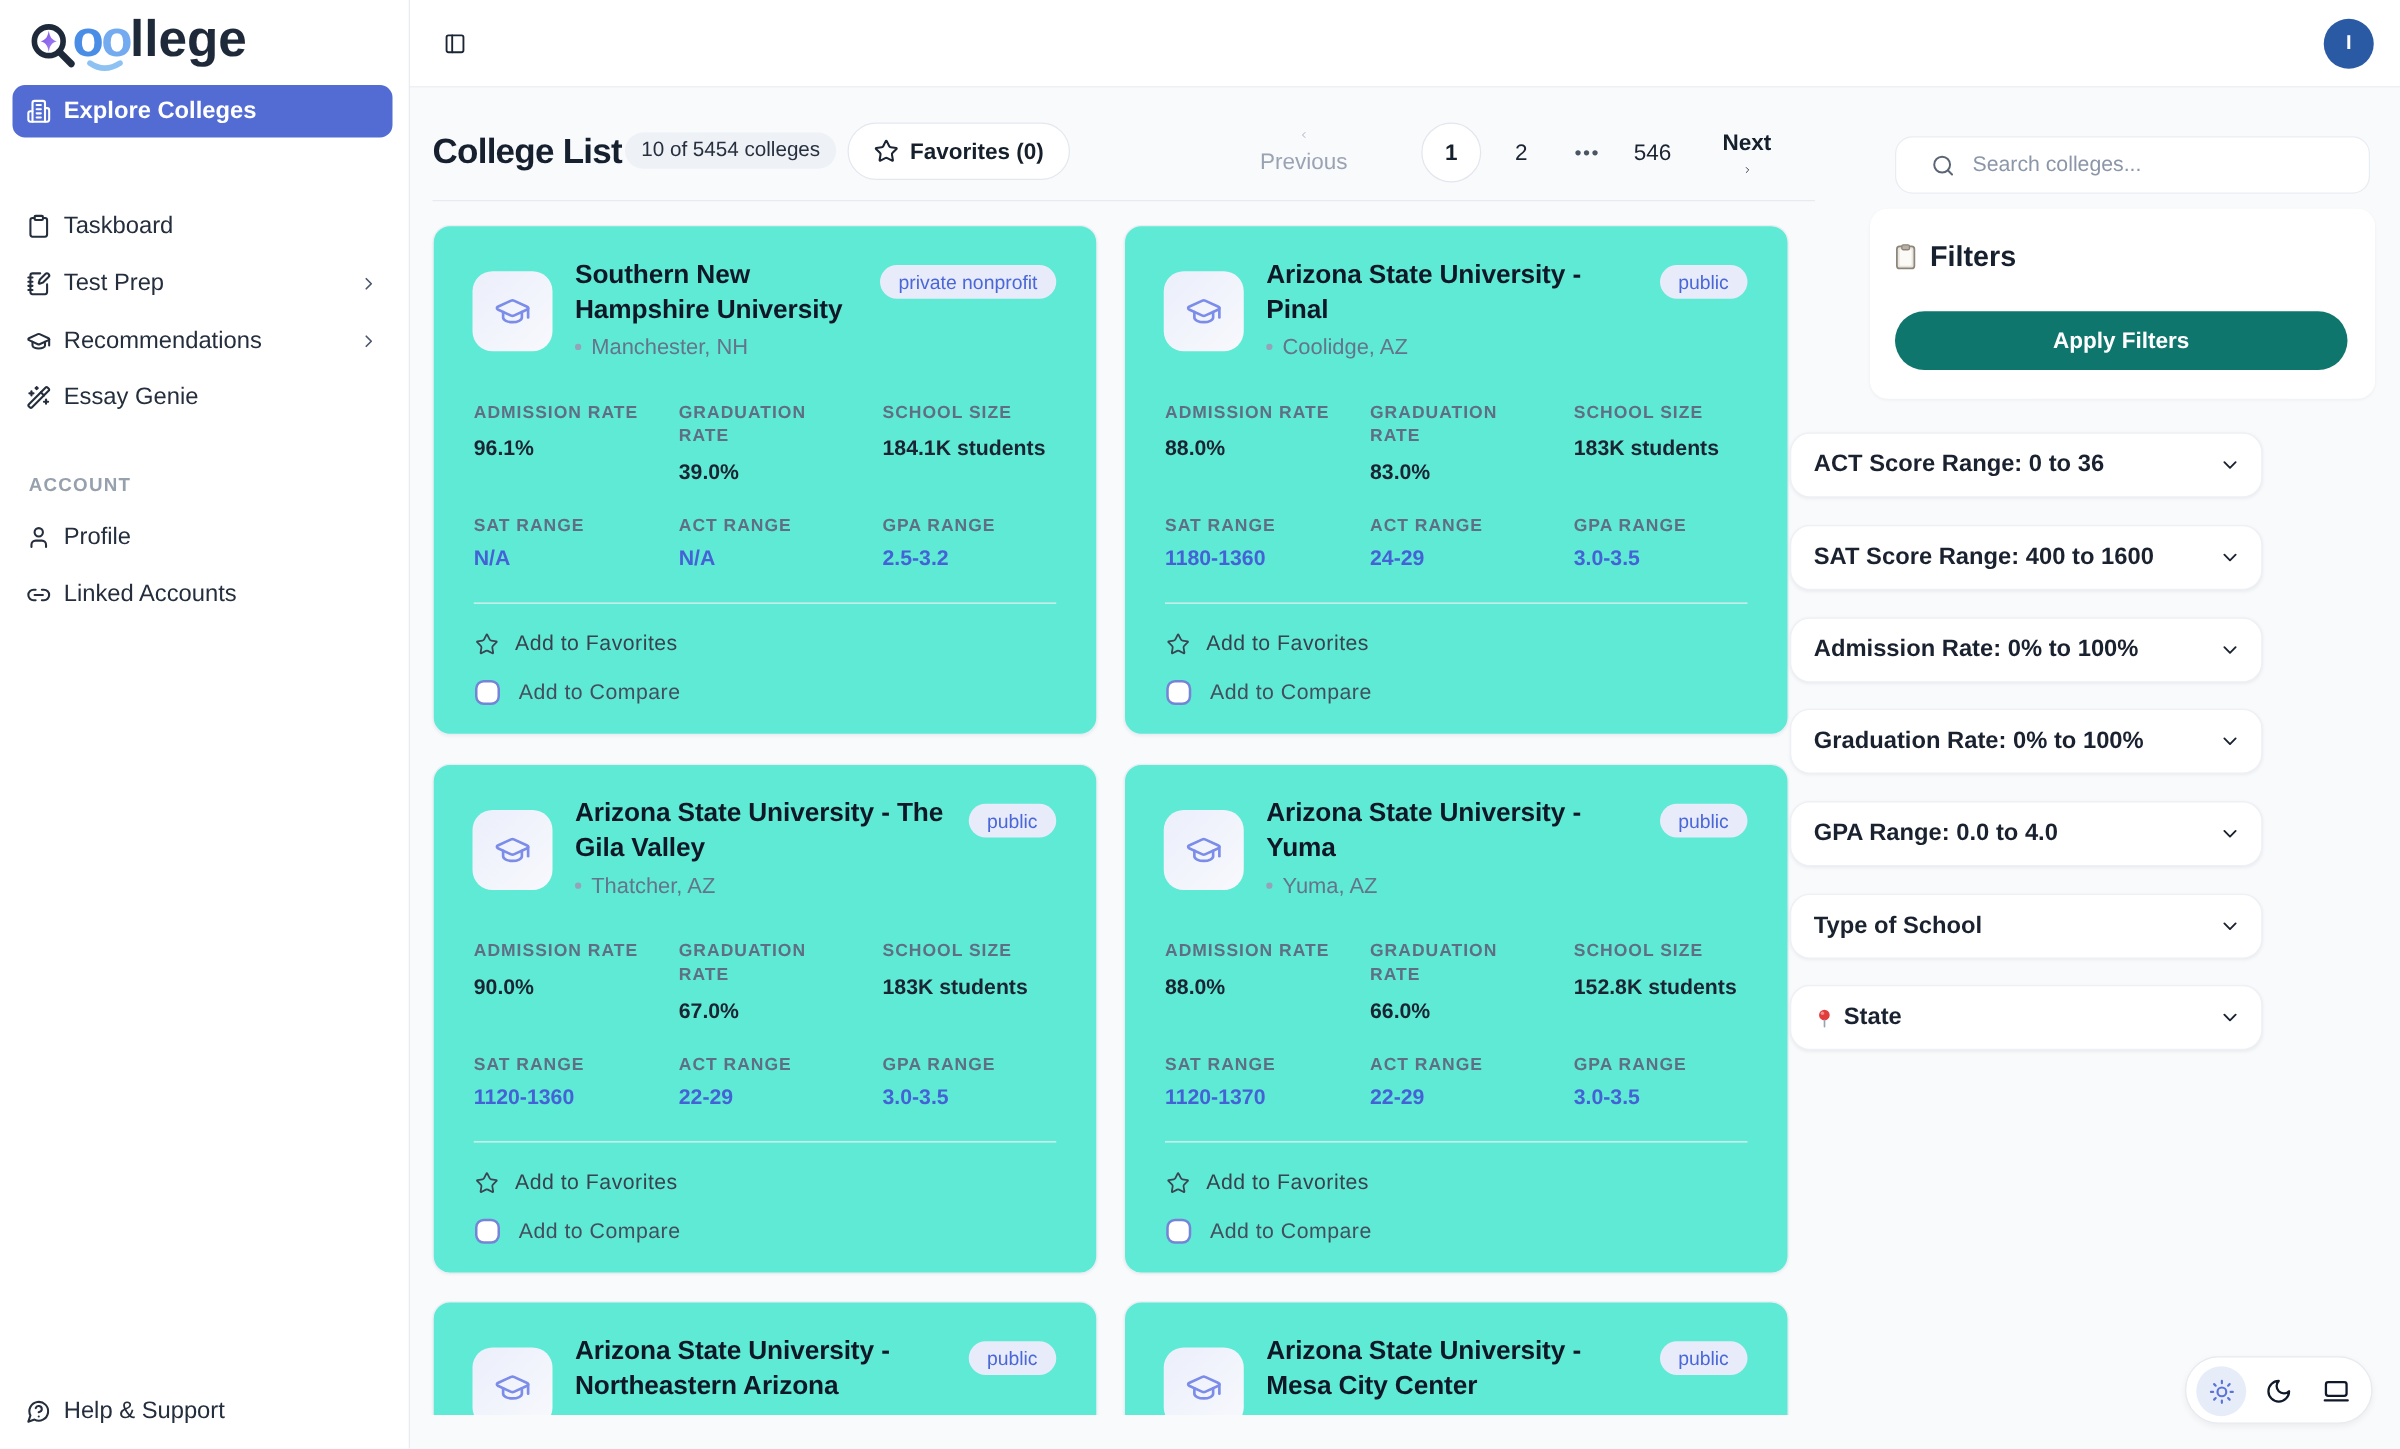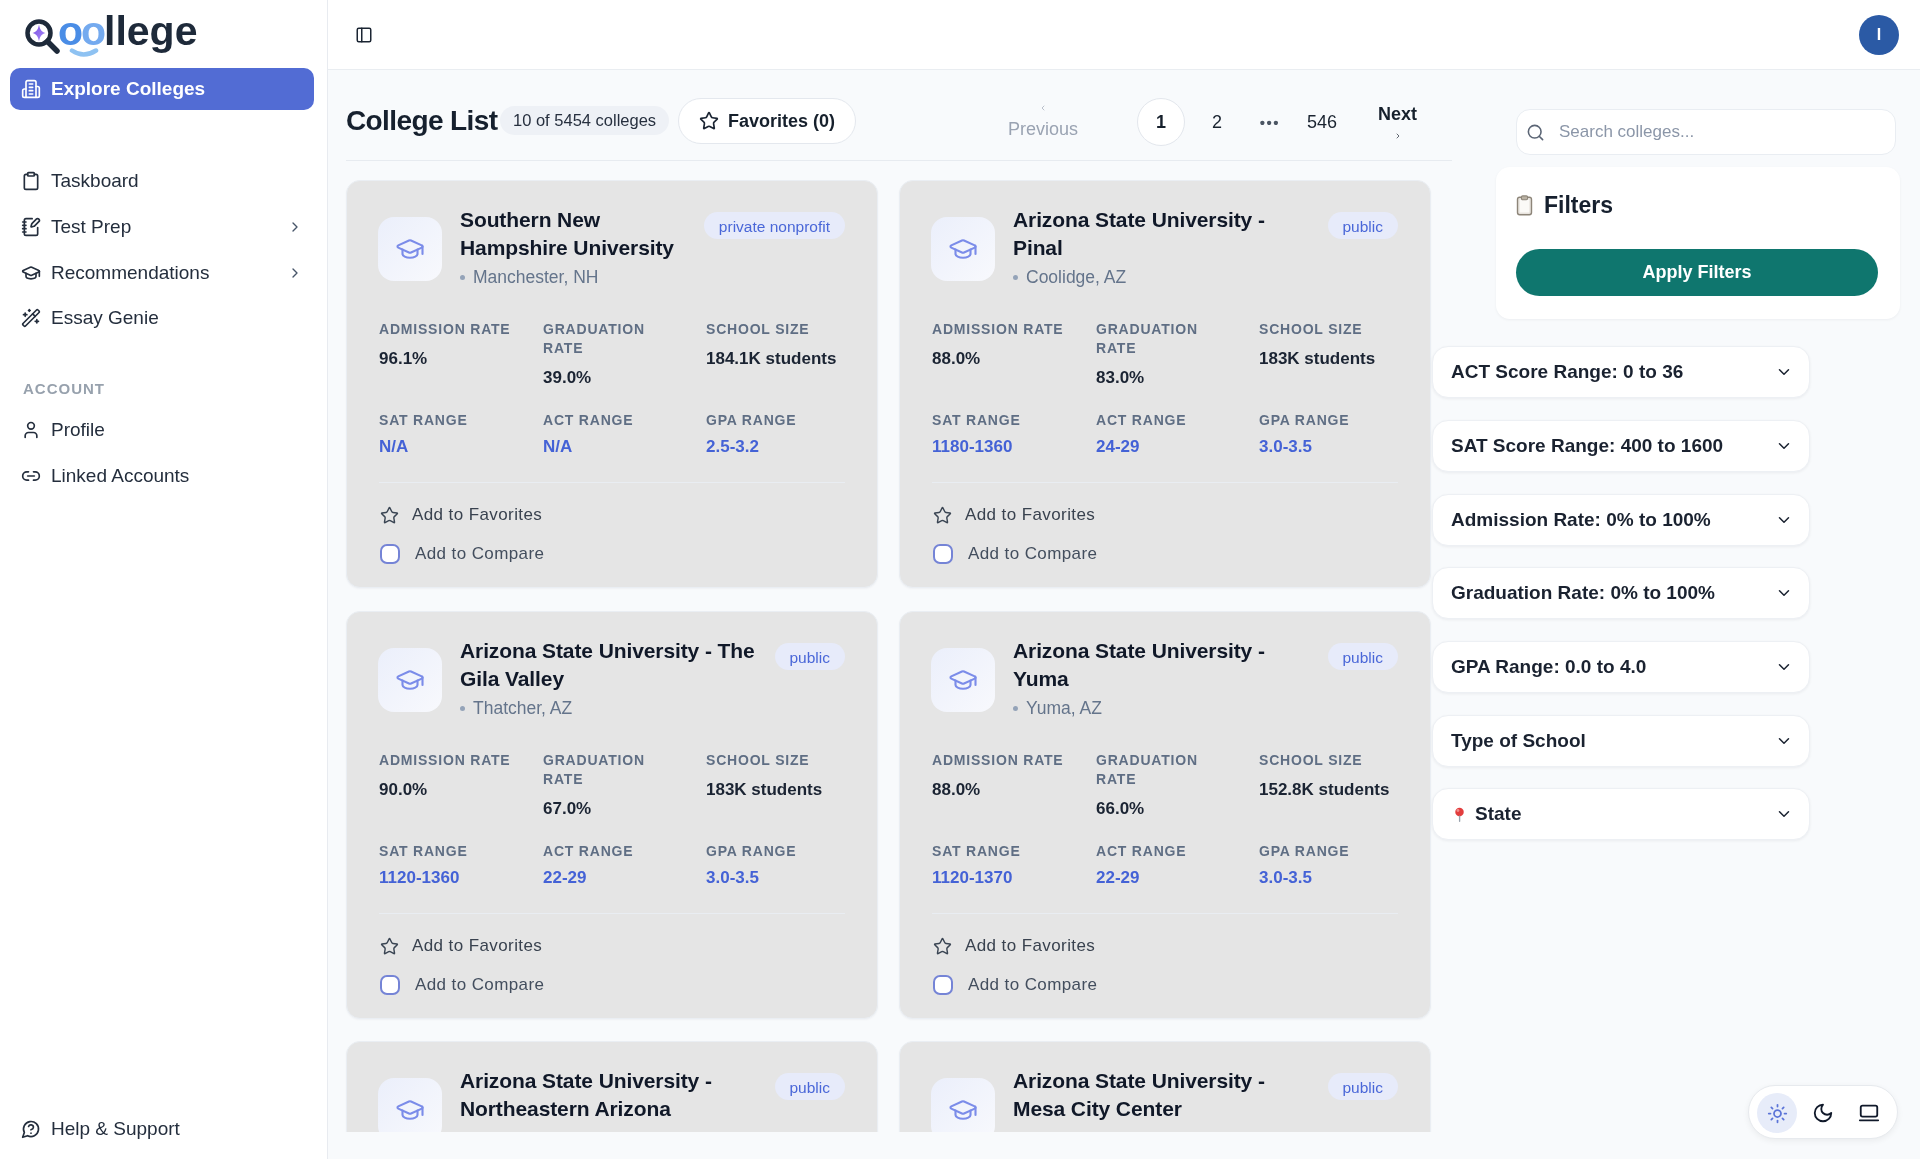--- a/index.html
+++ b/index.html
@@ -16,37 +16,37 @@
 .topbar { position:absolute; left:328px; top:0; width:1592px; height:70px; background:#fff; border-bottom:1px solid #e9edf1; }
 .avatar { position:absolute; left:1859px; top:15px; width:40px; height:40px; border-radius:50%; background:#2b5aa5; color:#fff; font-size:16px; font-weight:600; display:flex; align-items:center; justify-content:center; }
 
 .h1 { position:absolute; left:346px; top:103px; font-size:28px; line-height:36px; font-weight:700; color:#16202e; letter-spacing:-0.6px; }
 .countpill { position:absolute; left:500px; top:106px; height:29px; line-height:29px; border-radius:15px; background:#eef1f6; padding:0 13px; font-size:16.5px; color:#27303f; }
 .favbtn { position:absolute; left:678px; top:98px; height:46px; border-radius:23px; border:1px solid #e4e8ee; background:#fff; display:flex; align-items:center; padding:0 20px; gap:9px; font-size:18px; font-weight:600; color:#16202c; }
 .pgx { position:absolute; top:104px; height:36px; display:flex; align-items:center; font-size:18px;flex-direction:column; }
 .hr1 { position:absolute; left:346px; top:160px; width:1106px; height:1px; background:#e7ebf0; }
 
 .cardclip { position:absolute; left:328px; top:170px; width:1130px; height:962px; overflow:hidden; }
-.card { position:absolute; width:532px; height:408px; background:#e5e5e5; border:1px solid #eaeef3; border-radius:14px; box-shadow:0 1px 2px rgba(16,24,40,.04); }
+.card { position:absolute; width:532px; height:408px; background:#5eead4; border:1px solid #eaeef3; border-radius:14px; box-shadow:0 1px 2px rgba(16,24,40,.04); }
 .tile { position:absolute; left:31px; top:36px; width:64px; height:64px; border-radius:16px; background:linear-gradient(135deg,#ebeffb,#f8f9fd); display:flex; align-items:center; justify-content:center; }
 .ctitle { position:absolute; left:113px; top:25px; width:312px; font-size:21px; line-height:28px; font-weight:700; color:#101828; letter-spacing:-0.1px; }
 .badge { position:absolute; right:32px; top:31px; height:27px; line-height:29px; border-radius:15px; background:#e7ebfa; color:#4a67d8; font-size:15.5px; font-weight:500; padding:0 15px; }
 .loc { position:absolute; left:113px; top:86px; font-size:17.5px; color:#64748b; display:flex; align-items:center; }
 .loc .dot { width:5px; height:5px; border-radius:50%; background:#94a3b8; margin-right:8px; display:inline-block; }
 .scell { position:absolute; width:158px; }
 .slbl { font-size:14px; font-weight:600; letter-spacing:.8px; color:#5f6e84; line-height:19px; }
 .sval { font-size:17px; font-weight:700; color:#1b2433; margin-top:10px; }
 .r2 .sval { margin-top:7px; }
 .sval.blue { color:#4462d6; }
 .csep { position:absolute; left:32px; right:32px; top:301px; height:1px; background:#e9edf2; }
 .favrow { position:absolute; left:33px; top:324px; display:flex; align-items:center; gap:13px; font-size:17px; letter-spacing:.4px; font-weight:500; color:#39424f;text-align:center; }
 .cmprow { position:absolute; left:33px; top:363px; display:flex; align-items:center; gap:15px; font-size:17px; letter-spacing:.4px; font-weight:500; color:#434e5e; }
 .cbox { width:20px; height:20px; border:2px solid #7584d6; border-radius:7px; background:#fff; }
 
-.search { position:absolute; left:1516px; top:109px; width:380px; height:46px; border:1.5px solid #e9edf2; border-radius:14px; background:#fff; display:flex; align-items:center; padding:0 9px; gap:14px; color:#8b96a8; font-size:17px; }
+.search { position:absolute; left:1516px; top:109px; width:380px; height:46px; border:1.5px solid #e9edf2; border-radius:14px; background:#fff; display:flex; align-items:center; padding:0 28px; gap:14px; color:#8b96a8; font-size:17px; }
 .fpanel { position:absolute; left:1496px; top:167px; width:404px; height:152px; background:#fff; border-radius:14px; box-shadow:0 1px 3px rgba(16,24,40,.05); }
 .ftitle { position:absolute; left:1514px; top:192px; display:flex; align-items:center; gap:9px; font-size:23px; font-weight:700; color:#16202e; }
 .applybtn { position:absolute; left:1516px; top:249px; width:362px; height:47px; border-radius:23.5px; background:#0f766e; color:#fff; font-size:18px; font-weight:600; display:flex; align-items:center; justify-content:center; }
 .fitem { position:absolute; left:1432px; width:378px; height:52px; border-radius:16px; background:#fff; border:1px solid #edf0f4; box-shadow:0 1px 3px rgba(16,24,40,.06); display:flex; align-items:center; padding:0 18px; font-size:19px; font-weight:700; color:#1a2230; }
 .fitem svg.chev { position:absolute; right:16px; width:18px; height:18px; }
 
 .themepill { position:absolute; left:1748px; top:1085px; width:150px; height:54px; border-radius:27px; background:#fff; border:1px solid #e7eaee; box-shadow:0 2px 6px rgba(0,0,0,.06); }
 .suncircle { position:absolute; left:8px; top:7px; width:40px; height:40px; border-radius:50%; background:#e7ecf9; display:flex; align-items:center; justify-content:center; }
 </style>
 </head>

